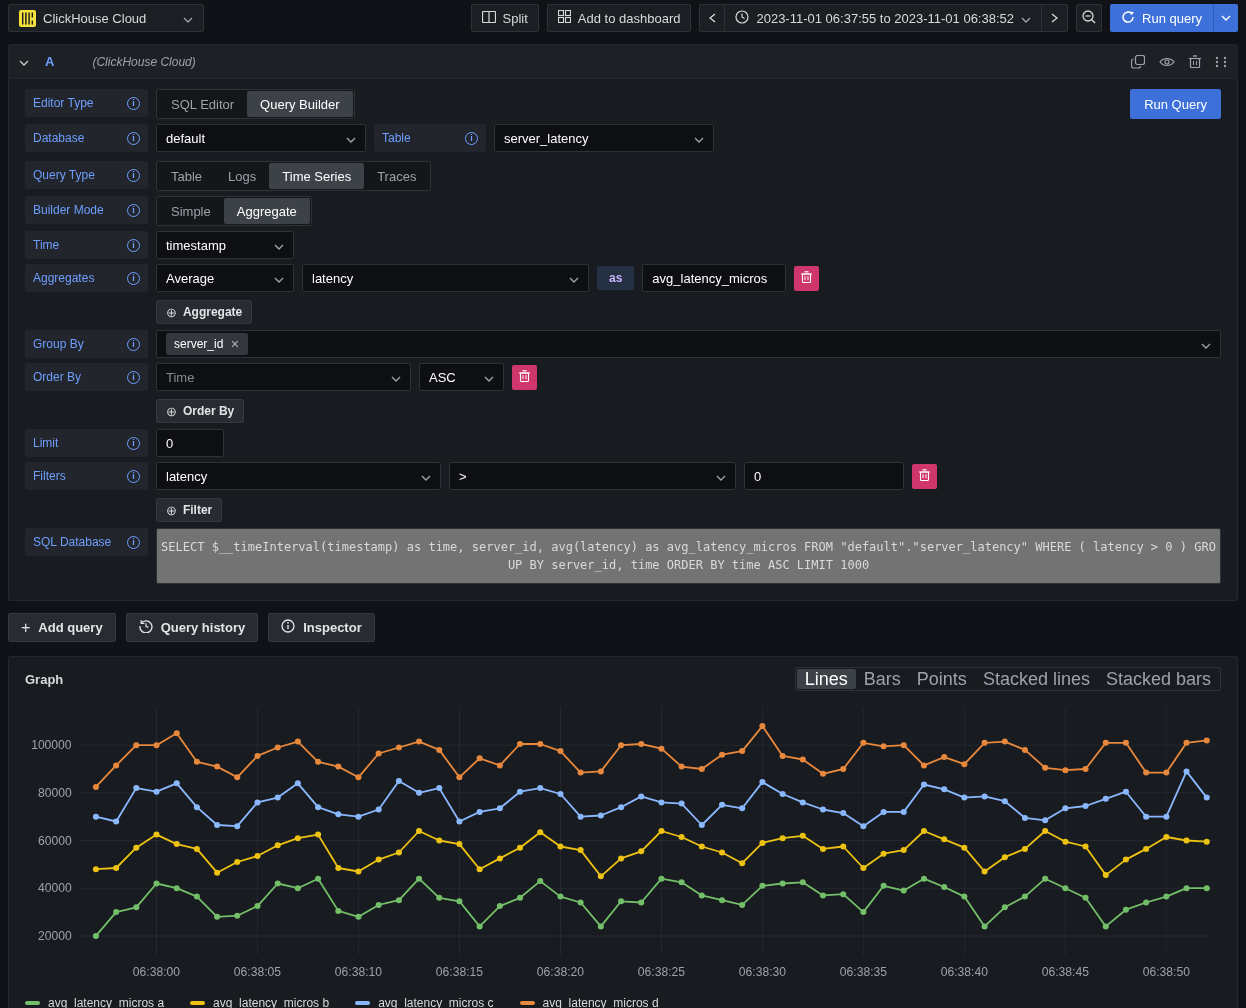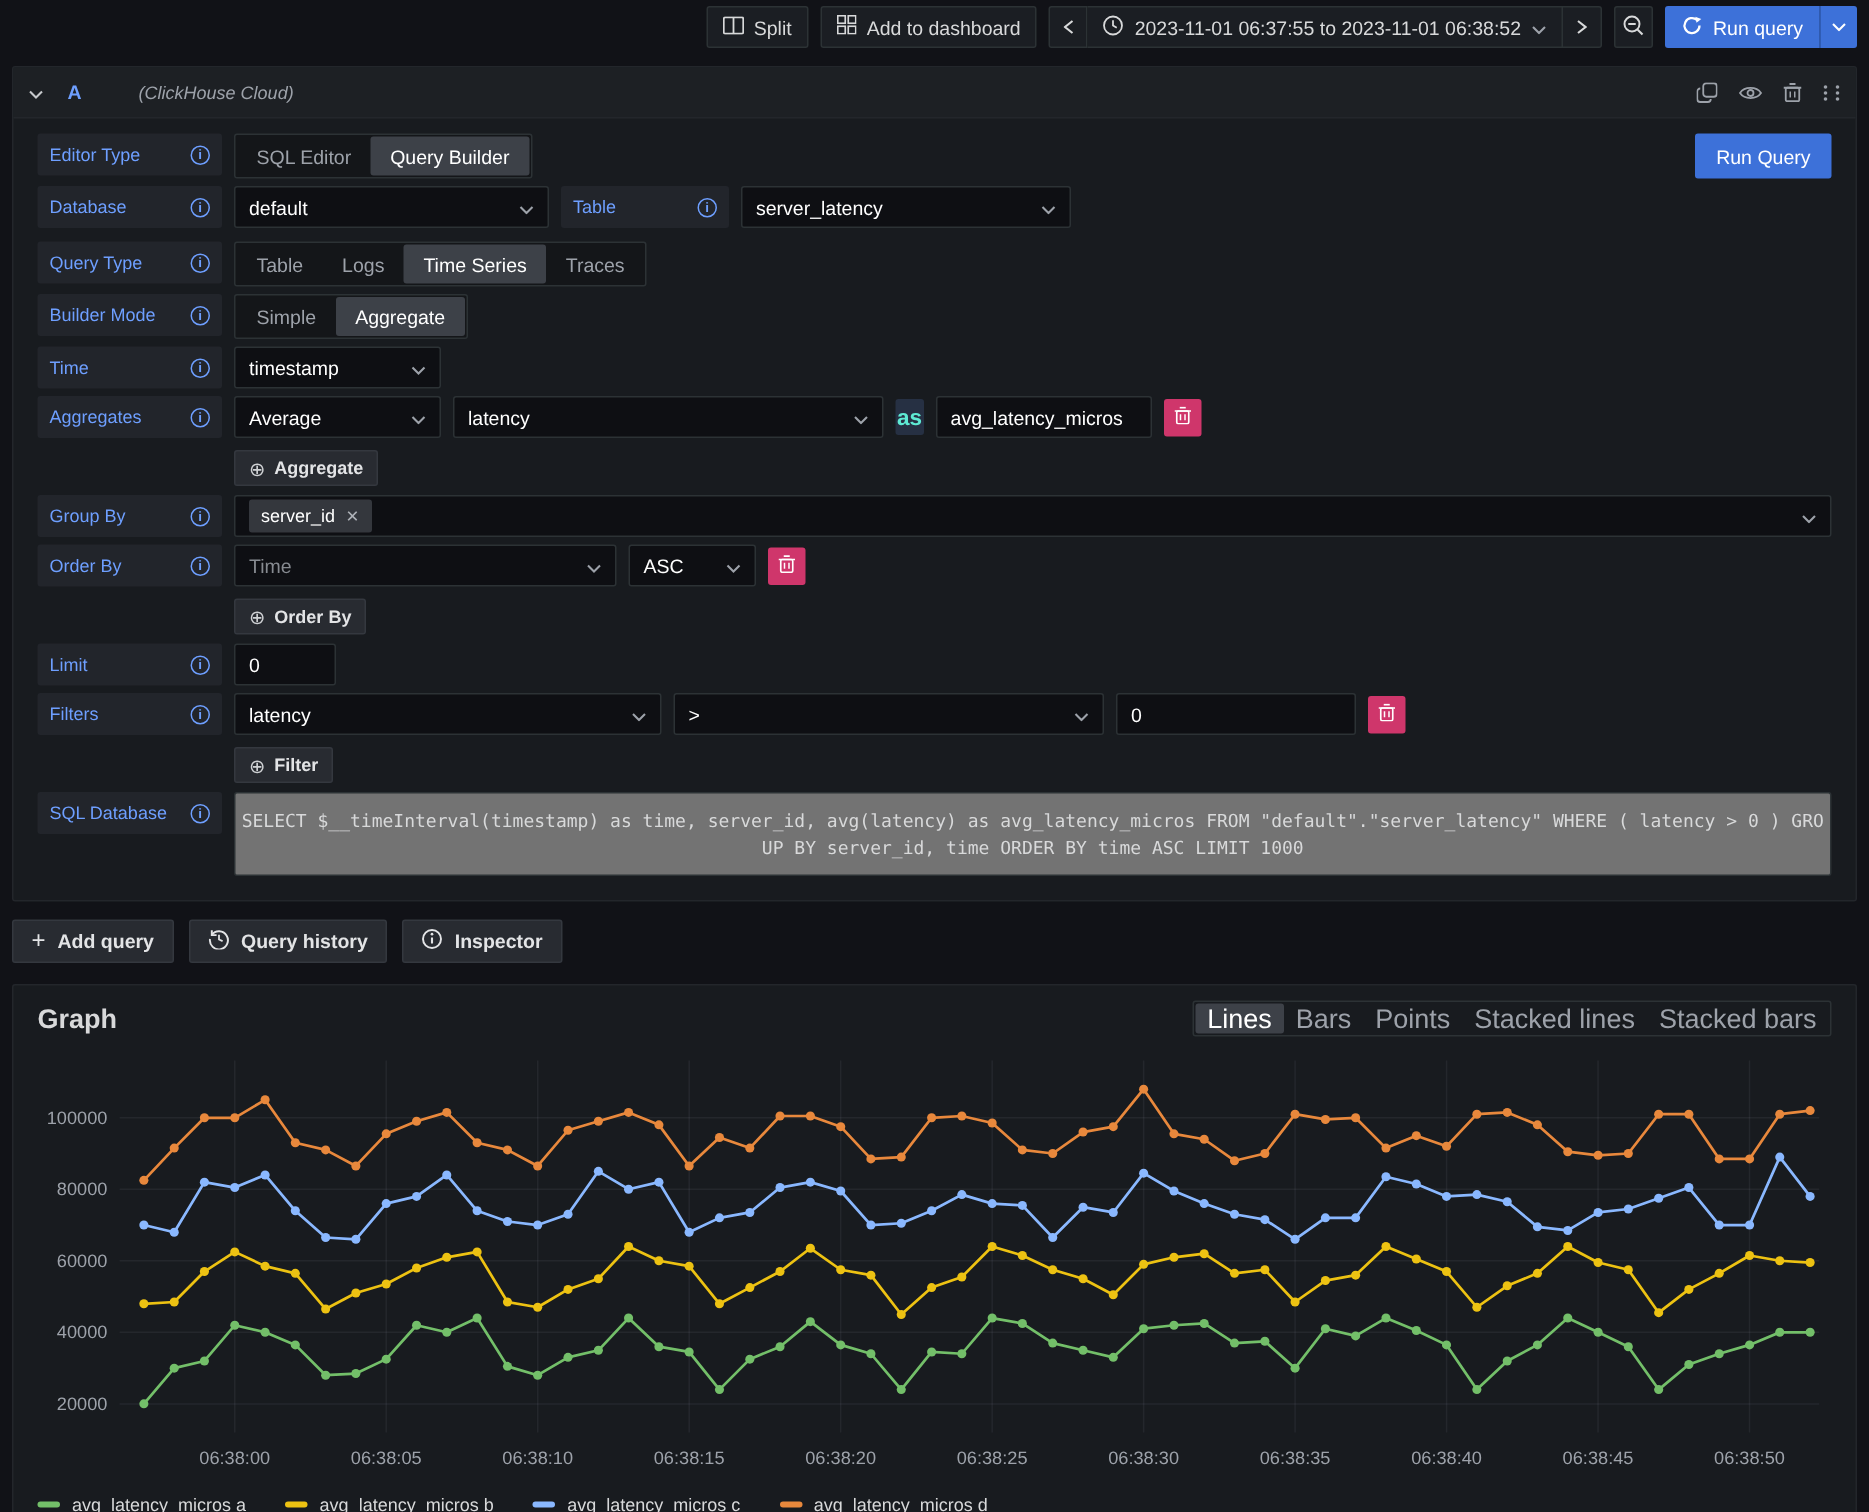--- a/index.html
+++ b/index.html
@@ -41,22 +41,22 @@
   .info { width:13px; height:13px; border:1px solid #6e9fff; border-radius:50%; color:#6e9fff;
     font-size:9px; line-height:11px; text-align:center; font-weight:700; flex:none; cursor:pointer; }
   .seg { display:flex; border:1px solid #2c3235; border-radius:2px; background:#141619; height:30px; padding:1px; }
   .seg .opt { padding:0 13px; display:flex; align-items:center; color:#9da2aa; font-weight:500; cursor:pointer; border-radius:2px; }
   .seg .opt.sel { background:#3d4148; color:#fff; }
   .select, .input { height:28px; background:#0e0f13; border:1px solid #2c3235; border-radius:2px;
     display:flex; align-items:center; padding:0 9px; color:#fff; cursor:pointer; }
   .select .chev { margin-left:auto; padding-left:8px; }
   input.input { cursor:text; font-family:"Liberation Sans",sans-serif; font-size:13px; }
   .ph { color:#878b91; }
-  .as-badge { height:24px; padding:0 1px; border-radius:2px; background:rgba(110,159,255,0.16);
-    color:#5eead4; font-size:15px; font-weight:700; display:flex; align-items:center; }
+  .as-badge { height:24px; padding:0 12px; border-radius:2px; background:rgba(110,159,255,0.16);
+    color:#c4b5fd; font-size:12px; font-weight:700; display:flex; align-items:center; }
   .del-btn { width:25px; height:25px; border-radius:2px; background:#cf366b; display:flex;
     align-items:center; justify-content:center; cursor:pointer; flex:none; }
   .add-btn { height:24px; display:inline-flex; align-items:center; gap:6px; padding:0 9px;
     background:#282b31; border:1px solid #34383f; border-radius:2px; color:#e3e4e6; font-size:12px;
     font-weight:600; cursor:pointer; margin:3px 0 6px 131px; }
   .plus-circ { font-size:13px; font-weight:400; color:#cfd1d4; }
   .tag { height:22px; background:#34373d; border-radius:2px; display:flex; align-items:center; gap:7px;
     padding:0 8px; color:#fff; font-size:12px; }
   .tag .x { color:#aeb2b8; cursor:pointer; font-size:11px; }
   .sql-box { flex:1; background:#737373; border:1px solid #2c3235; border-radius:2px; padding:9px 4px;
@@ -64,34 +64,50 @@
   .runq2 { margin-left:auto; height:30px; padding:0 14px; background:#3d71d9; color:#fff; border-radius:2px;
     display:flex; align-items:center; font-weight:500; cursor:pointer; }
 
   .actions { display:flex; gap:10px; margin:12px 8px 14px 8px; }
   .act-btn { height:29px; display:flex; align-items:center; gap:8px; padding:0 12px; background:#282b31;
     border:1px solid #34383f; border-radius:2px; color:#e3e4e6; font-weight:600; font-size:13px; cursor:pointer; }
 
   
   .g-card { margin:14px 8px 8px 8px; padding:8px 8px 6px 8px; }
   .g-header { display:flex; align-items:center; padding:2px 8px 6px 8px; }
-  .g-title { font-weight:600; font-size:18px; color:#d8d9da; }
+  .g-title { font-weight:600; font-size:13px; color:#d8d9da; }
   .g-modes { margin-left:auto; display:flex; border:1px solid #2c3235; border-radius:2px; height:24px; padding:1px; }
   .g-modes .opt { padding:0 8px; display:flex; align-items:center; font-size:18px; color:#9da2aa; cursor:pointer; border-radius:2px; }
   .g-modes .opt.sel { background:#3d4148; color:#fff; }
   .axis { fill:#9da2aa; font-size:12px; font-family:"Liberation Sans",sans-serif; }
   .legend { display:flex; align-items:center; gap:26px; padding:4px 8px 6px 8px; }
   .legend-item { display:flex; align-items:center; gap:8px; cursor:pointer; }
   .legend-chip { width:15px; height:4px; border-radius:2px; }
   .legend-label { font-size:12px; color:#d8d9da; }
 </style>
 </head>
 <body>
 
 <div class="topbar">
+  <div class="tb-btn ds-picker">
+    <span style="display:flex">
+      <svg width="17" height="17">
+          <rect x="0" y="0" width="17" height="17" rx="2" fill="#f3e13c"></rect>
+          <rect x="3" y="2.5" width="1.4" height="12" fill="#15171c"></rect>
+          <rect x="6.2" y="2.5" width="1.4" height="12" fill="#15171c"></rect>
+          <rect x="9.4" y="2.5" width="1.4" height="12" fill="#15171c"></rect>
+          <rect x="12.6" y="2.5" width="1.4" height="5" fill="#15171c"></rect>
+          <rect x="12.6" y="10.5" width="1.4" height="4" fill="#15171c"></rect>
+        </svg>
+    </span>
+    <span>ClickHouse Cloud</span>
+    <span class="chev"><svg width="10" height="6">
+          <polyline points="1,1 5,5 9,1" fill="none" stroke="#9da2aa" stroke-width="1.4"></polyline>
+        </svg></span>
+  </div>
 
   <div class="tb-right">
     <div class="tb-btn">
       <span><svg width="14" height="12">
             <rect x="0.5" y="0.5" width="13" height="11" rx="1" fill="none" stroke="#d8d9da" stroke-width="1.2"></rect>
             <line x1="7" y1="1" x2="7" y2="11" stroke="#d8d9da" stroke-width="1.2"></line>
           </svg></span>
       <span>Split</span>
     </div>
     <div class="grp">

